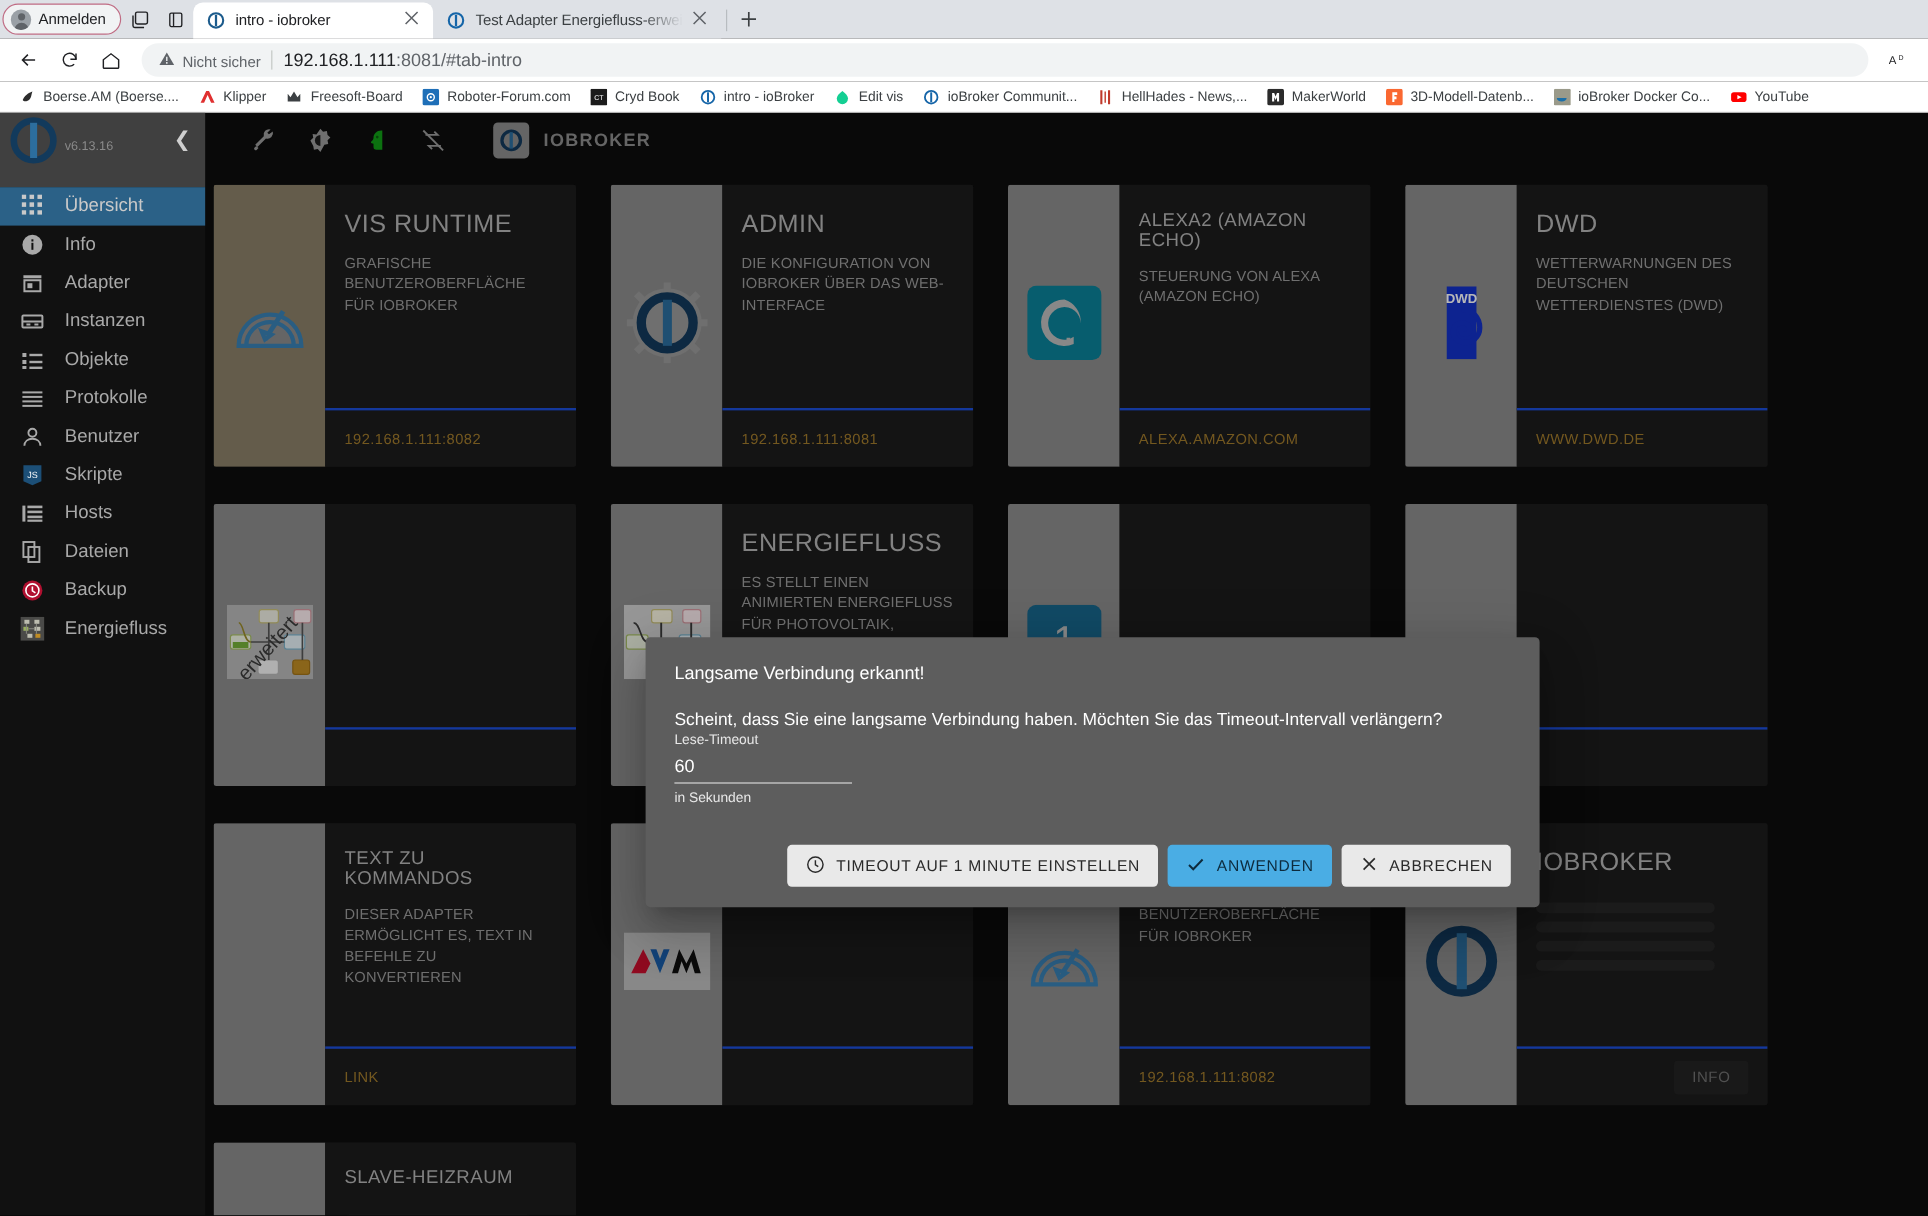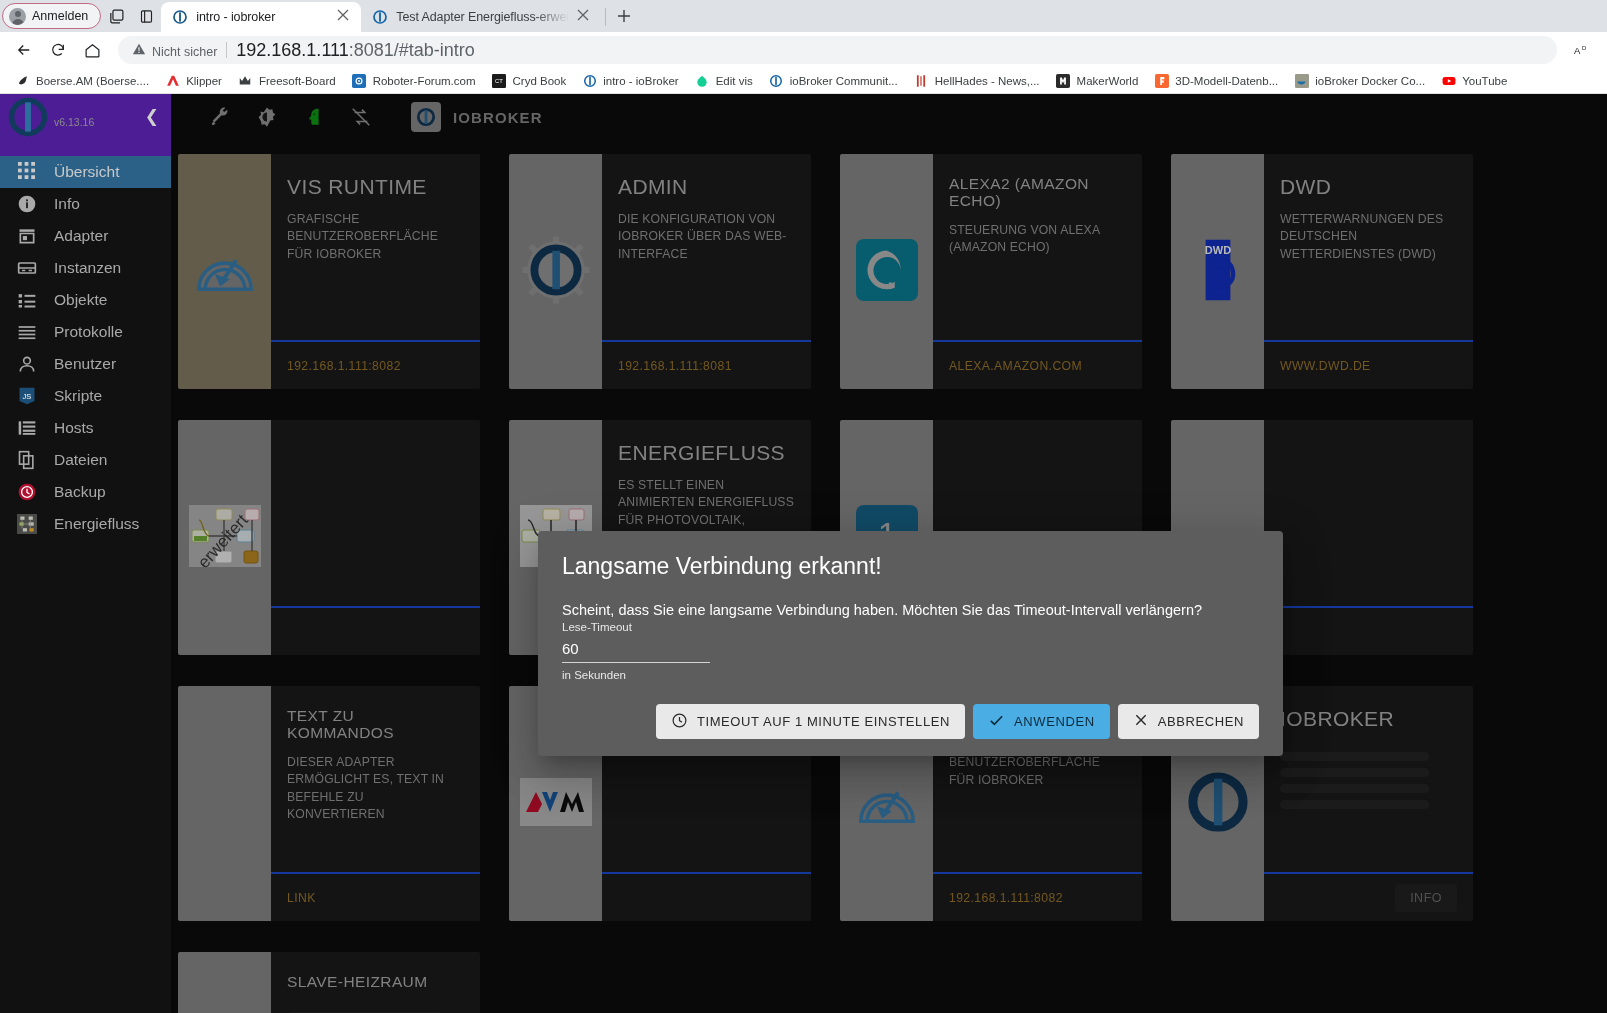--- a/index.html
+++ b/index.html
@@ -68,21 +68,21 @@
     width: 32px; height: 32px; display:flex; align-items:center;
     justify-content:center; color:#202124; border-radius:50%;
   }
   .omnibox {
     flex: 1; height: 28px; background: #f1f3f4; border-radius: 14px;
     display: flex; align-items: center; padding: 0 14px; margin: 0 8px;
     gap: 9px; font-size: 13px;
   }
   .omni-warn { display:flex; align-items:flex-end; gap:6px; color:#5f6368; font-size:12.5px; }
   .omni-divider { width:1px; height:16px; background:#c4c7c5; }
-  .omni-url { color:#202124; font-size:18px; }
+  .omni-url { color:#202124; font-size:15px; }
   .omni-url .dim { color:#5f6368; }
   .omni-right { width:32px; height:32px; display:flex; align-items:center;
     justify-content:center; color:#202124; font-size:13px; }
 
   .bookmarks {
     height: 26px; background: #fff; display: flex; align-items: center;
     padding: 0 8px; gap: 2px; flex: 0 0 26px; border-bottom: 1px solid #e0e0e0;
     overflow: hidden;
   }
   .bm {
@@ -95,21 +95,21 @@
   
   .page { flex: 1; display: flex; background: #0d0d0d; position: relative; overflow: hidden; }
 
   
   .sidebar {
     width: 171px; background: #111111; flex: none; display: flex;
     flex-direction: column; position: relative; z-index: 2;
   }
   .sb-head {
     height: 62px; display: flex; align-items: center; gap: 4px;
-    padding: 0 12px 16px 6px; background: #4c1d95;
+    padding: 0 12px 16px 6px; background: #404040;
   }
   .sb-logo { width: 44px; height: 44px; flex: none; }
   .sb-version { font-size: 10.5px; color: #8a8a8a; flex: 1; padding-top: 10px; }
   .sb-collapse { color: #cfcfcf; font-size: 17px; line-height: 1; padding-bottom:2px; }
 
   .sb-item {
     height: 32px; display: flex; align-items: center; gap: 17px;
     padding: 0 10px 0 16px; color: #a9a9a9; font-size: 15.5px;
   }
   .sb-item.active { background: #2b6187; color: #c9c9c9; }
@@ -163,21 +163,21 @@
   
   .scrim { position: absolute; inset: 0; background: rgba(0,0,0,.28); z-index: 30; }
   .dialog {
     position: absolute; left: 367px; top: 437px; width: 745px; height: 225px;
     background: #5d5d5d; border-radius: 4px; z-index: 31;
     box-shadow: 0 11px 15px -7px rgba(0,0,0,.2), 0 24px 38px 3px rgba(0,0,0,.14),
                 0 9px 46px 8px rgba(0,0,0,.12);
     display: flex; flex-direction: column;
     padding: 22px 24px 0 24px;
   }
-  .dlg-title { font-size: 23px; color: #fff; font-weight: 400; margin-bottom: 21px; }
+  .dlg-title { font-size: 15px; color: #fff; font-weight: 400; margin-bottom: 21px; }
   .dlg-text { font-size: 14.5px; color: #fff; line-height: 1.25; }
   .dlg-label { font-size: 11.5px; color: #e8e8e8; margin-top: 2px; }
   .dlg-input-wrap { width: 148px; margin-top: 7px; }
   .dlg-input {
     width: 100%; background: transparent; border: none; outline: none;
     color: #fff; font-size: 15px; font-family: "Liberation Sans", sans-serif;
     padding: 0 0 5px 0; border-bottom: 1px solid #d4d4d4;
   }
   .dlg-helper { font-size: 11.5px; color: #e8e8e8; margin-top: 6px; }
   .dlg-actions {

